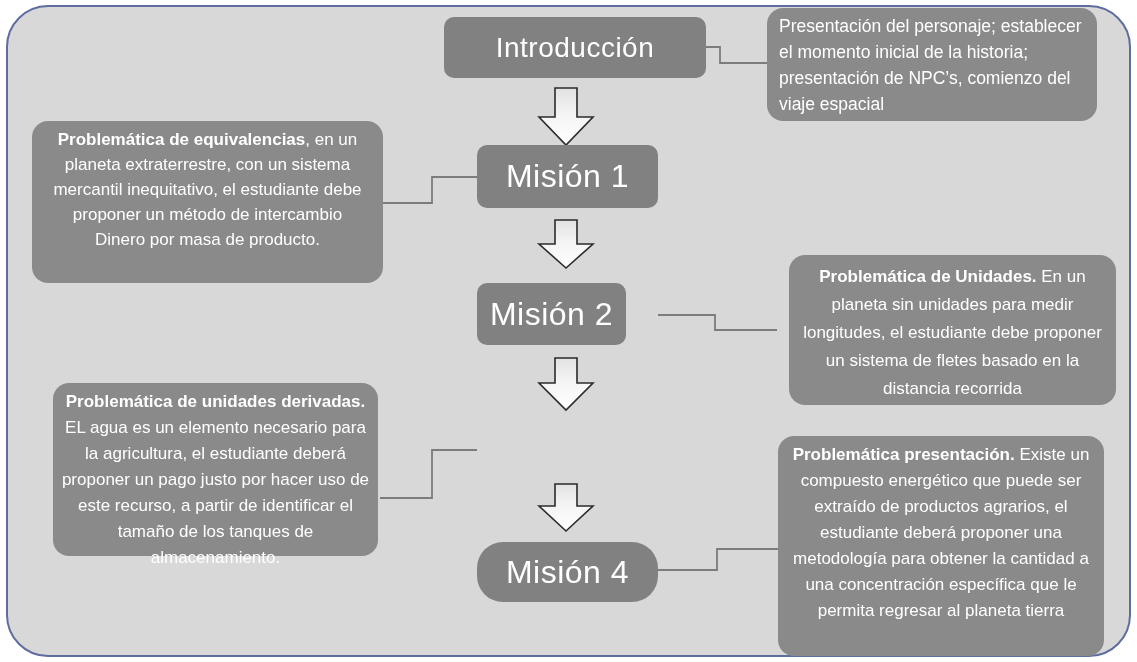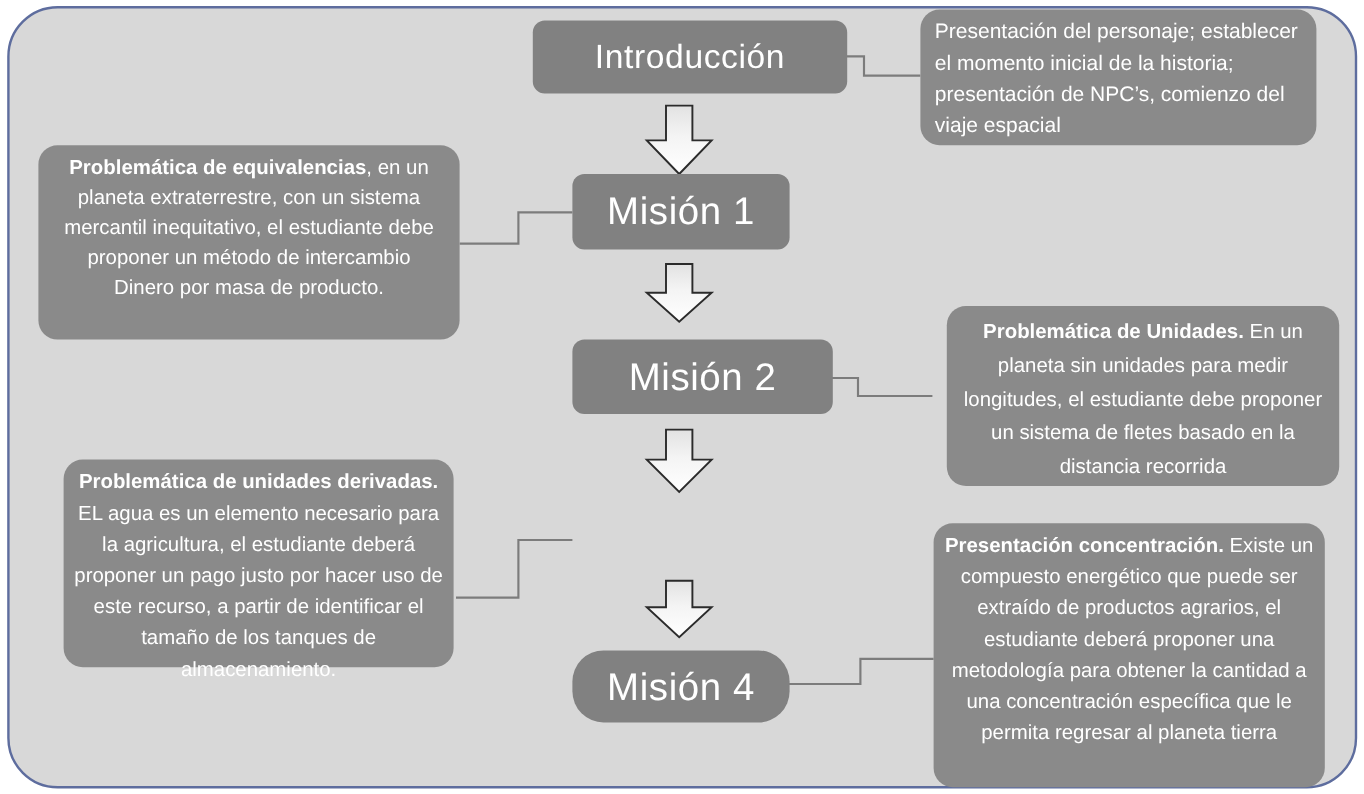--- a/index.html
+++ b/index.html
@@ -37,21 +37,21 @@
     border-radius: 10px;
     display: flex;
     align-items: center;
     justify-content: center;
     font-size: 32px;
     letter-spacing: 0.5px;
     white-space: nowrap;
   }
   .node-intro { left: 444px; top: 17px;  width: 262px; height: 61px; font-size: 28px; }
   .node-m1    { left: 477px; top: 145px; width: 181px; height: 63px; }
-  .node-m2    { left: 477px; top: 283px; width: 217px; height: 62px; }
+  .node-m2    { left: 477px; top: 283px; width: 149px; height: 62px; }
   .node-m3    { left: 477px; top: 420px; width: 181px; height: 63px; }
   .node-m4    { left: 477px; top: 542px; width: 181px; height: 60px; border-radius: 26px; }
 
   .note {
     position: absolute;
     background: #8a8a8a;
     color: #ffffff;
     border-radius: 16px;
     font-size: 17px;
     text-align: center;
@@ -121,16 +121,16 @@
 
   <div class="note note-m2">
     <b>Problemática de Unidades.</b><span> En un planeta sin unidades para medir longitudes, el estudiante debe proponer un sistema de fletes basado en la distancia recorrida</span>
   </div>
 
   <div class="note note-m3">
     <b>Problemática de unidades derivadas.</b><span> EL agua es un elemento necesario para la agricultura, el estudiante deberá proponer un pago justo por hacer uso de este recurso, a partir de identificar el tamaño de los tanques de almacenamiento.</span>
   </div>
 
   <div class="note note-m4">
-    <b>Presentación concentración.</b><span> Existe un compuesto energético que puede ser extraído de productos agrarios, el estudiante deberá proponer una metodología para obtener la cantidad a una concentración específica que le permita regresar al planeta tierra</span>
+    <b>Problemática presentación.</b><span> Existe un compuesto energético que puede ser extraído de productos agrarios, el estudiante deberá proponer una metodología para obtener la cantidad a una concentración específica que le permita regresar al planeta tierra</span>
   </div>
 
 </div>
 
 </body></html>

